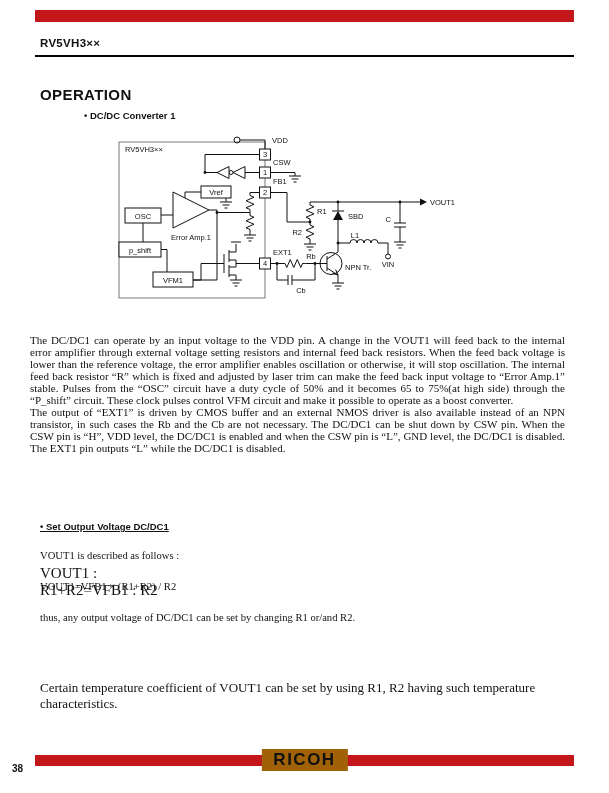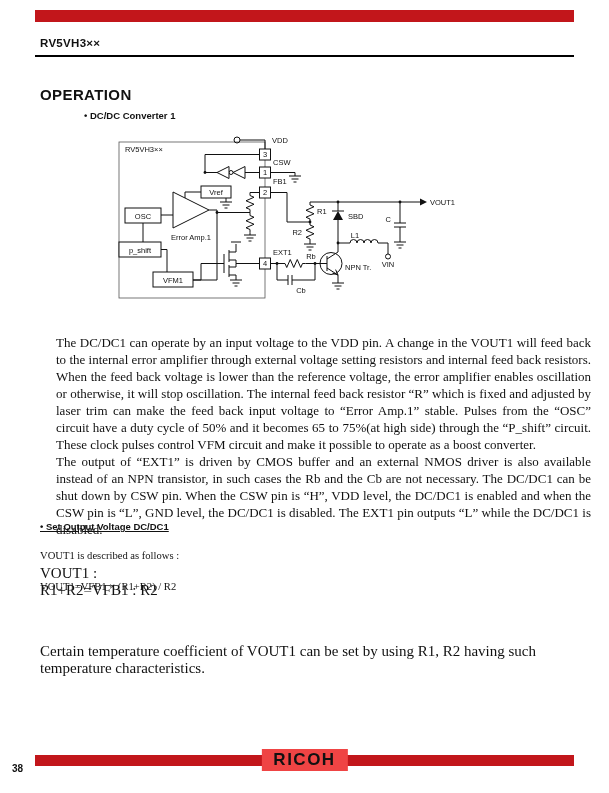--- a/index.html
+++ b/index.html
@@ -23,35 +23,35 @@
 
   #diagram{ position:absolute; left:105px; top:130px; width:380px; height:205px; }
   #diagram svg text{ font-family:"Liberation Sans",sans-serif; font-size:7.5px; fill:#111; }
   .w{ stroke:#111; stroke-width:1; fill:none; }
   .thin{ stroke:#555; stroke-width:.8; fill:none; }
   .whitefill{ fill:#fff; stroke:#111; stroke-width:1; }
   .blk{ fill:#111; stroke:none; }
   .pin-num{ font-size:7px; text-anchor:middle; }
   .mid{ text-anchor:middle; } .end{ text-anchor:end; }
 
-  #body-text{ position:absolute; left:56px; top:334px; width:535px;
-    font-size:13px; line-height:17px; text-align:justify; }
+  #body-text{ position:absolute; left:30px; top:334px; width:535px;
+    font-size:11px; line-height:12px; text-align:justify; }
   #body-text p{ margin:0; }
 
   #sec2-title{ position:absolute; left:40px; top:521px;
     font-family:"Liberation Sans",sans-serif; font-weight:bold; font-size:9.5px;text-decoration:underline; }
   #sec2-intro{ position:absolute; left:40px; top:550px; font-size:10.6px; }
   #formula-row{ position:absolute; left:40px; top:565px; width:520px; display:flex; font-size:15px;flex-direction:column; }
   #relation{ width:148px; }
   #formula2{ position:absolute; left:40px; top:581px; font-size:10.6px; }
   #note1{ position:absolute; left:40px; top:612px; font-size:10.6px; }
-  #note2{ position:absolute; left:40px; top:643px; font-size:15px; }
+  #note2{ position:absolute; left:40px; top:680px; font-size:13px; }
 
   #logo-box{ position:absolute; left:50%; top:749px; transform:translateX(-50%);
-    background:#ef4444; padding:0 12px; height:22px; display:flex; align-items:center; }
+    background:#a16207; padding:0 12px; height:22px; display:flex; align-items:center; }
   #logo-text{ font-family:"Liberation Sans",sans-serif; font-weight:bold; font-size:17px; letter-spacing:1.5px; }
   #page-number{ position:absolute; left:12px; top:763px;
     font-family:"Liberation Sans",sans-serif; font-weight:bold; font-size:10px;text-align:right; }
 </style>
 </head>
 <body>
 
 <div id="page">
 
   <div id="topbar" class="redbar"></div>
@@ -202,20 +202,21 @@
   </div>
 
   <div id="sec2-title">• Set Output Voltage DC/DC1</div>
   <div id="sec2-intro">VOUT1 is described as follows :</div>
 
   <div id="formula-row">
     <span id="relation">VOUT1 : R1+R2=VFB1 : R2</span>
   </div>
   <div id="formula2">VOUT1=VFB1 × (R1+R2) / R2</div>
 
+  <div id="note1">thus, any output voltage of DC/DC1 can be set by changing R1 or/and R2.</div>
   <div id="note2">Certain temperature coefficient of VOUT1 can be set by using R1, R2 having such temperature characteristics.</div>
 
   <div id="bottombar" class="redbar"></div>
   <div id="logo-box">
     <span id="logo-text">RICOH</span>
   </div>
   <div id="page-number">38</div>
 
 </div>
 

